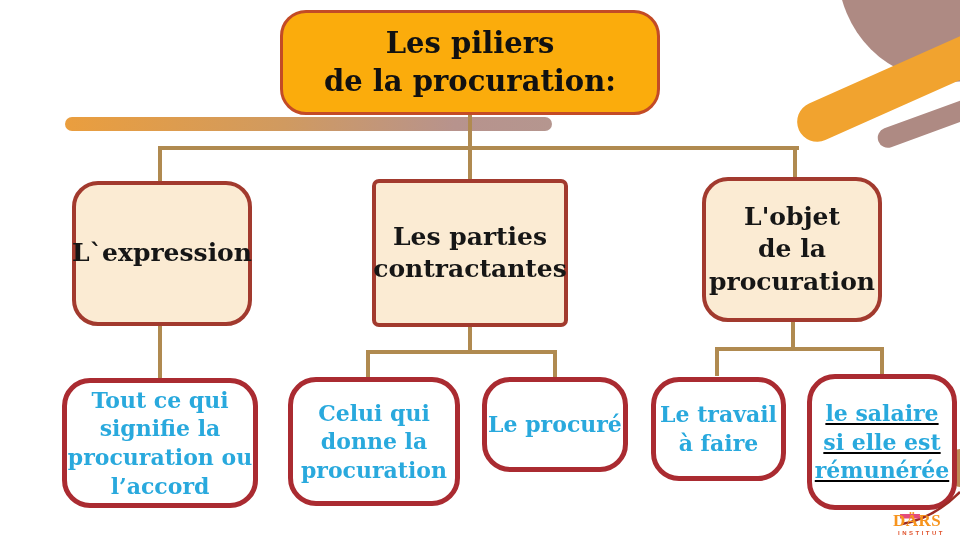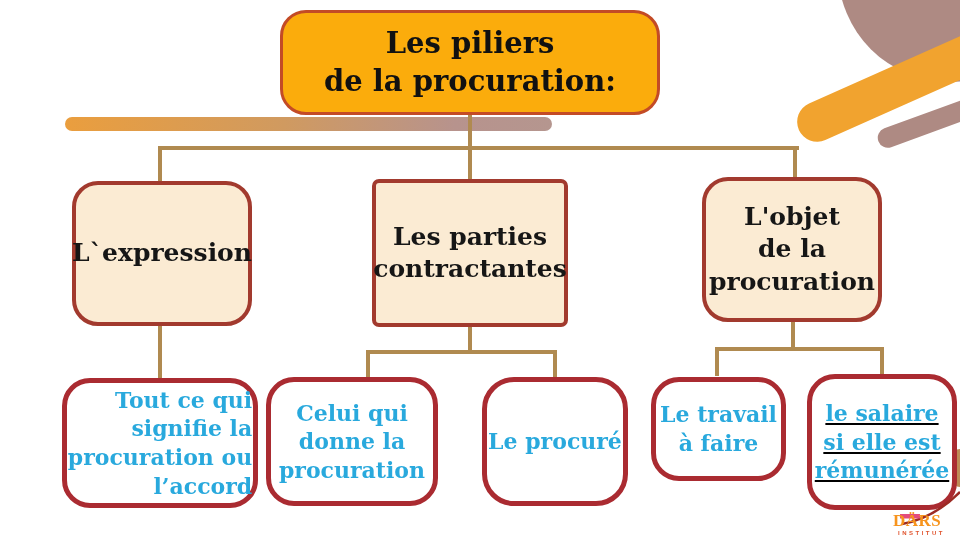--- a/index.html
+++ b/index.html
@@ -29,23 +29,23 @@
     background:var(--title_bg,#fbac0c);border:3px solid var(--title_border,#c34b26);}
   .title-box .lbl{font-size:29px;line-height:1.3;color:#111111;}
   .pillar{background:var(--pillar_bg,#fbebd3);border:4px solid var(--pillar_border,#a23a2e);
     border-radius:26px;}
   .pillar .lbl{font-size:25px;line-height:1.3;color:#161616;}
   .p1{left:72px;top:181px;width:180px;height:145px;}
   .p2{left:372px;top:179px;width:196px;height:148px;border-radius:7px;}
   .p3{left:702px;top:177px;width:180px;height:145px;}
   .leaf{background:#ffffff;border:5px solid var(--leaf_border,#aa2b31);border-radius:28px;}
   .leaf .lbl{font-size:22px;line-height:1.3;color:var(--leaf_text,#29a9dd);}
-  .c1{left:62px;top:378px;width:196px;height:130px;text-align:right;}
-  .c2{left:266px;top:377px;width:172px;height:129px;}
-  .c3{left:482px;top:377px;width:146px;height:129px;border-radius:32px;}
+  .c1{left:62px;top:378px;width:196px;height:130px;}
+  .c2{left:288px;top:377px;width:172px;height:129px;}
+  .c3{left:482px;top:377px;width:146px;height:95px;}
   .c4{left:651px;top:377px;width:135px;height:104px;}
   .c5{left:807px;top:374px;width:150px;height:136px;text-decoration:underline;}
   
   .logo{position:absolute;left:886px;top:490px;width:74px;height:50px;}
   .logo svg{position:absolute;left:0;top:0;}
   .logo .brand{position:absolute;left:7px;top:21px;
     font-family:Liberation Serif, serif;font-weight:bold;
     font-size:17px;letter-spacing:.5px;color:var(--logo_orange,#f7941d);}
   .logo .sub{position:absolute;left:12px;top:40px;
     font-family:"Liberation Sans","DejaVu Sans",sans-serif;font-weight:bold;

